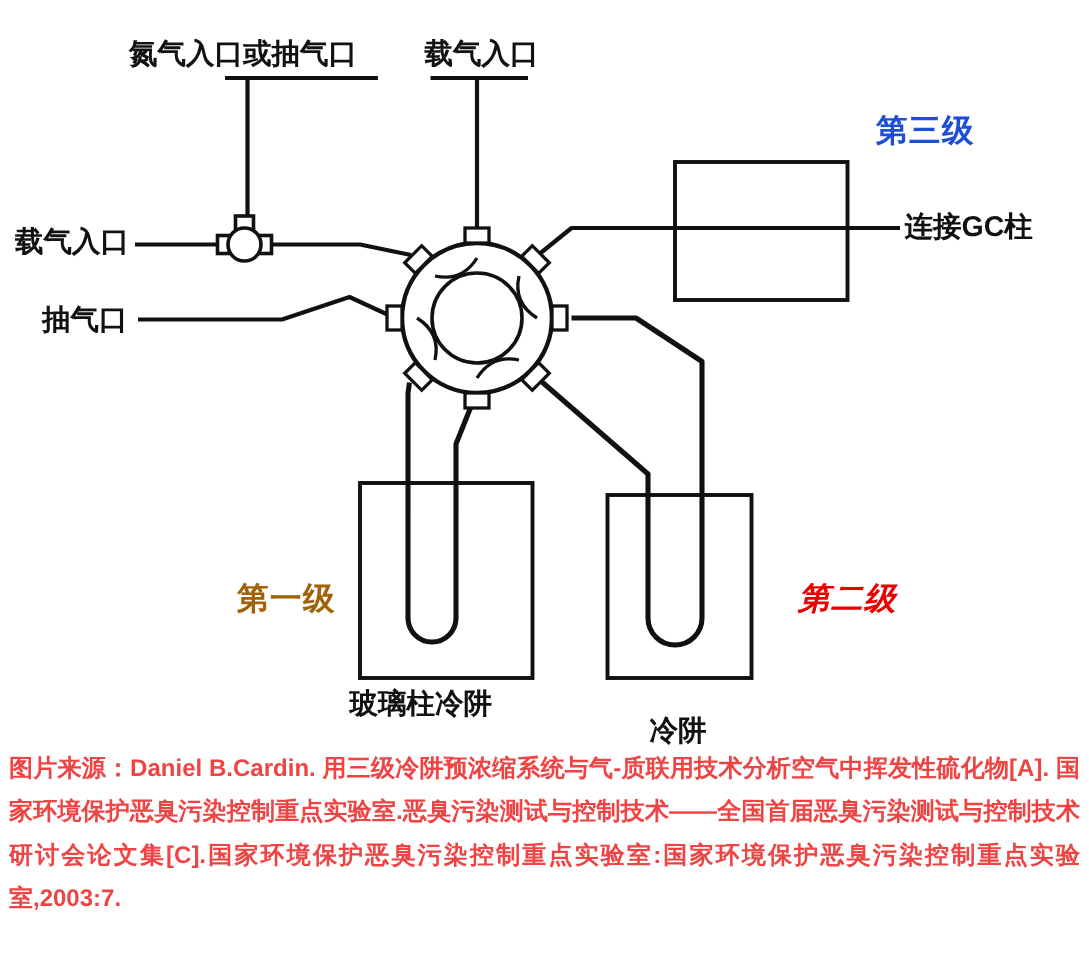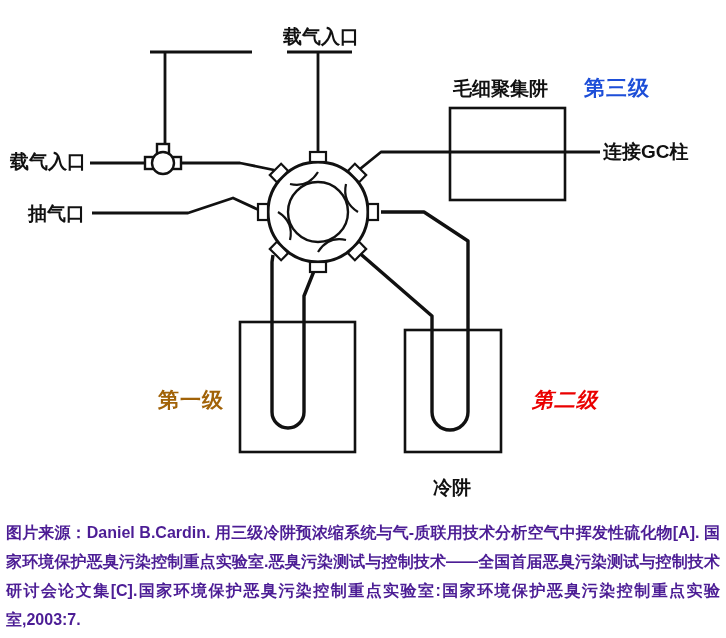--- a/index.html
+++ b/index.html
@@ -23,23 +23,22 @@
     font-size:21px;
     letter-spacing:1px;
   }
   #caption{
     position:absolute;
     left:6px;top:498px;
     width:714px;
     font-weight:700;
     font-size:16px;
     line-height:29px;
-    color:#4c1d95;
+    color:#ef4444;
     text-align:justify;
-    margin-top:20px;
   }
 </style>
 </head>
 <body>
 
 <div id="page">
 
   <svg id="diagram-svg" width="726" height="495" viewBox="0 0 726 495" xmlns="http://www.w3.org/2000/svg">
 
     <rect x="450" y="108" width="115" height="92" fill="none" stroke="#111" stroke-width="2.6"></rect>
@@ -82,25 +81,26 @@
     </g>
 
     <g stroke="#111" stroke-width="2.4" fill="#fff">
       <rect x="145" y="157" width="10" height="12"></rect>
       <rect x="171" y="157" width="10" height="12"></rect>
       <rect x="157" y="144" width="12" height="10"></rect>
       <circle cx="163" cy="163" r="11"></circle>
     </g>
   </svg>
 
+  <div class="lbl" style="left:86px;top:27px;">氮气入口或抽气口</div>
   <div class="lbl" style="left:283px;top:27px;">载气入口</div>
   <div class="lbl" style="left:10px;top:152px;">载气入口</div>
   <div class="lbl" style="left:28px;top:204px;">抽气口</div>
-  <div class="lbl" style="left:453px;top:79px;">毛细聚集阱</div>
   <div class="lbl stage-label" style="left: 584px; top: 76px; color: #1d4ed8;">第三级</div>
   <div class="lbl" style="left:603px;top:142px;text-align:right;">连接GC柱</div>
   <div class="lbl stage-label" style="left: 158px; top: 388px; color: #a16207;">第一级</div>
   <div class="lbl stage-label" style="left: 532px; top: 388px; color: rgb(234, 0, 0); font-style: italic;">第二级</div>
+  <div class="lbl" style="left:233px;top:460px;">玻璃柱冷阱</div>
   <div class="lbl" style="left:433px;top:478px;">冷阱</div>
 
   <div id="caption">图片来源：Daniel B.Cardin. 用三级冷阱预浓缩系统与气-质联用技术分析空气中挥发性硫化物[A]. 国家环境保护恶臭污染控制重点实验室.恶臭污染测试与控制技术——全国首届恶臭污染测试与控制技术研讨会论文集[C].国家环境保护恶臭污染控制重点实验室:国家环境保护恶臭污染控制重点实验室,2003:7.</div>
 
 </div>
 
 </body></html>

